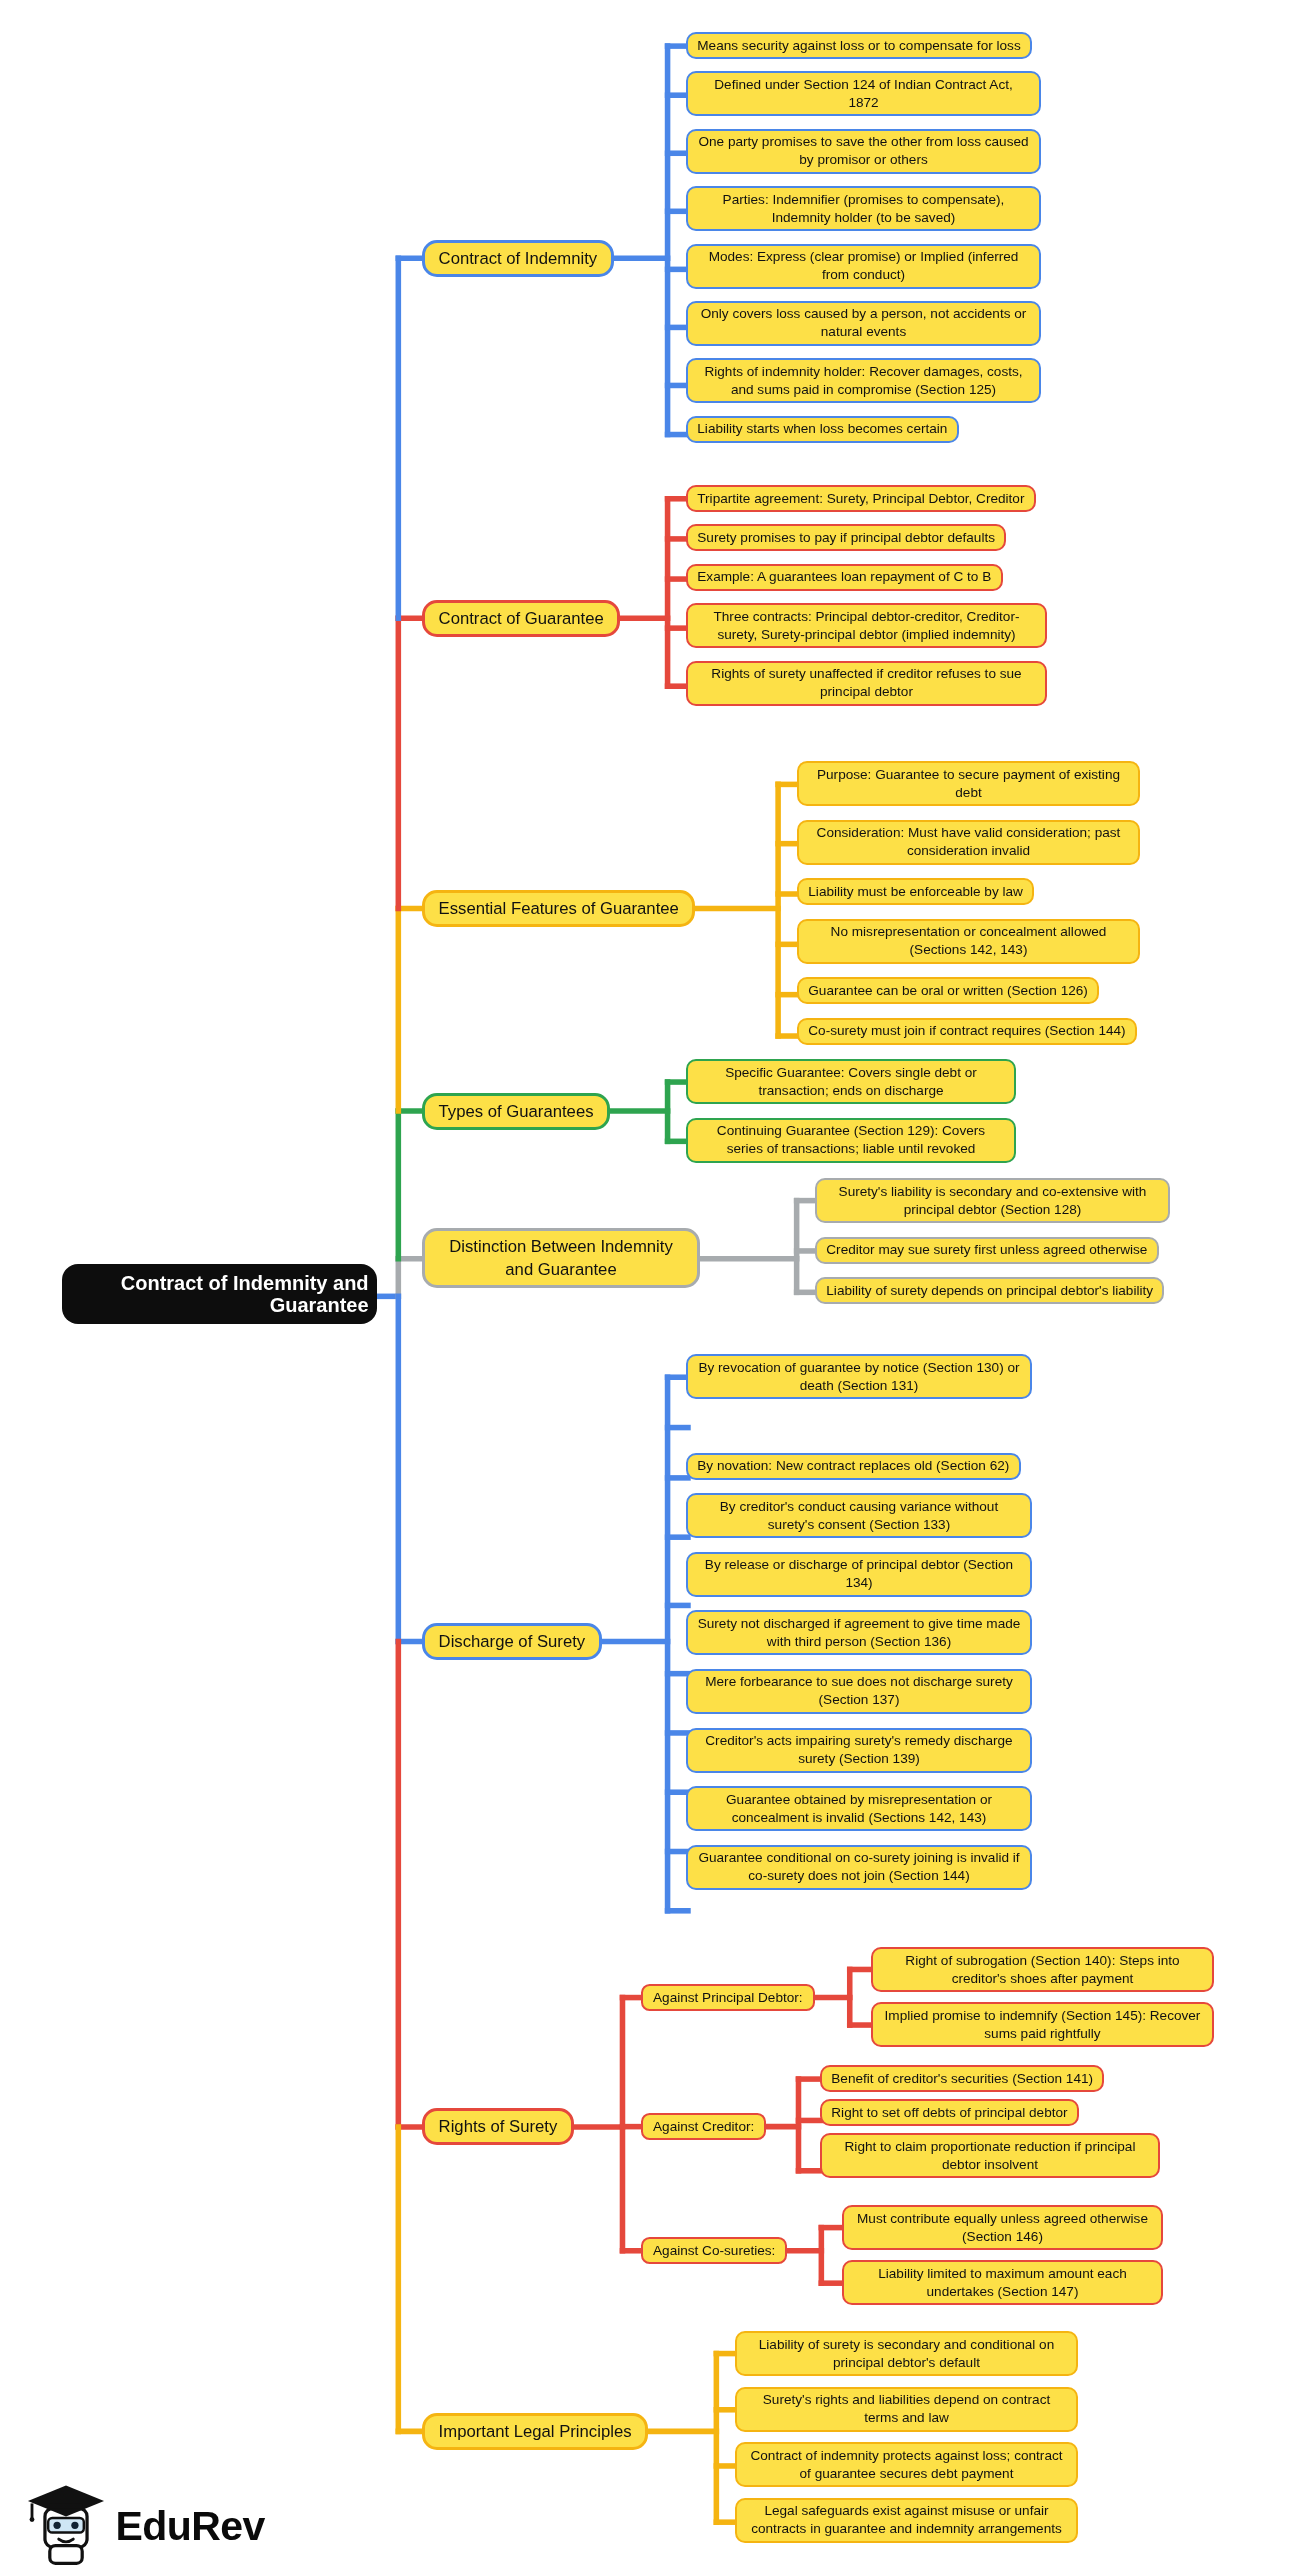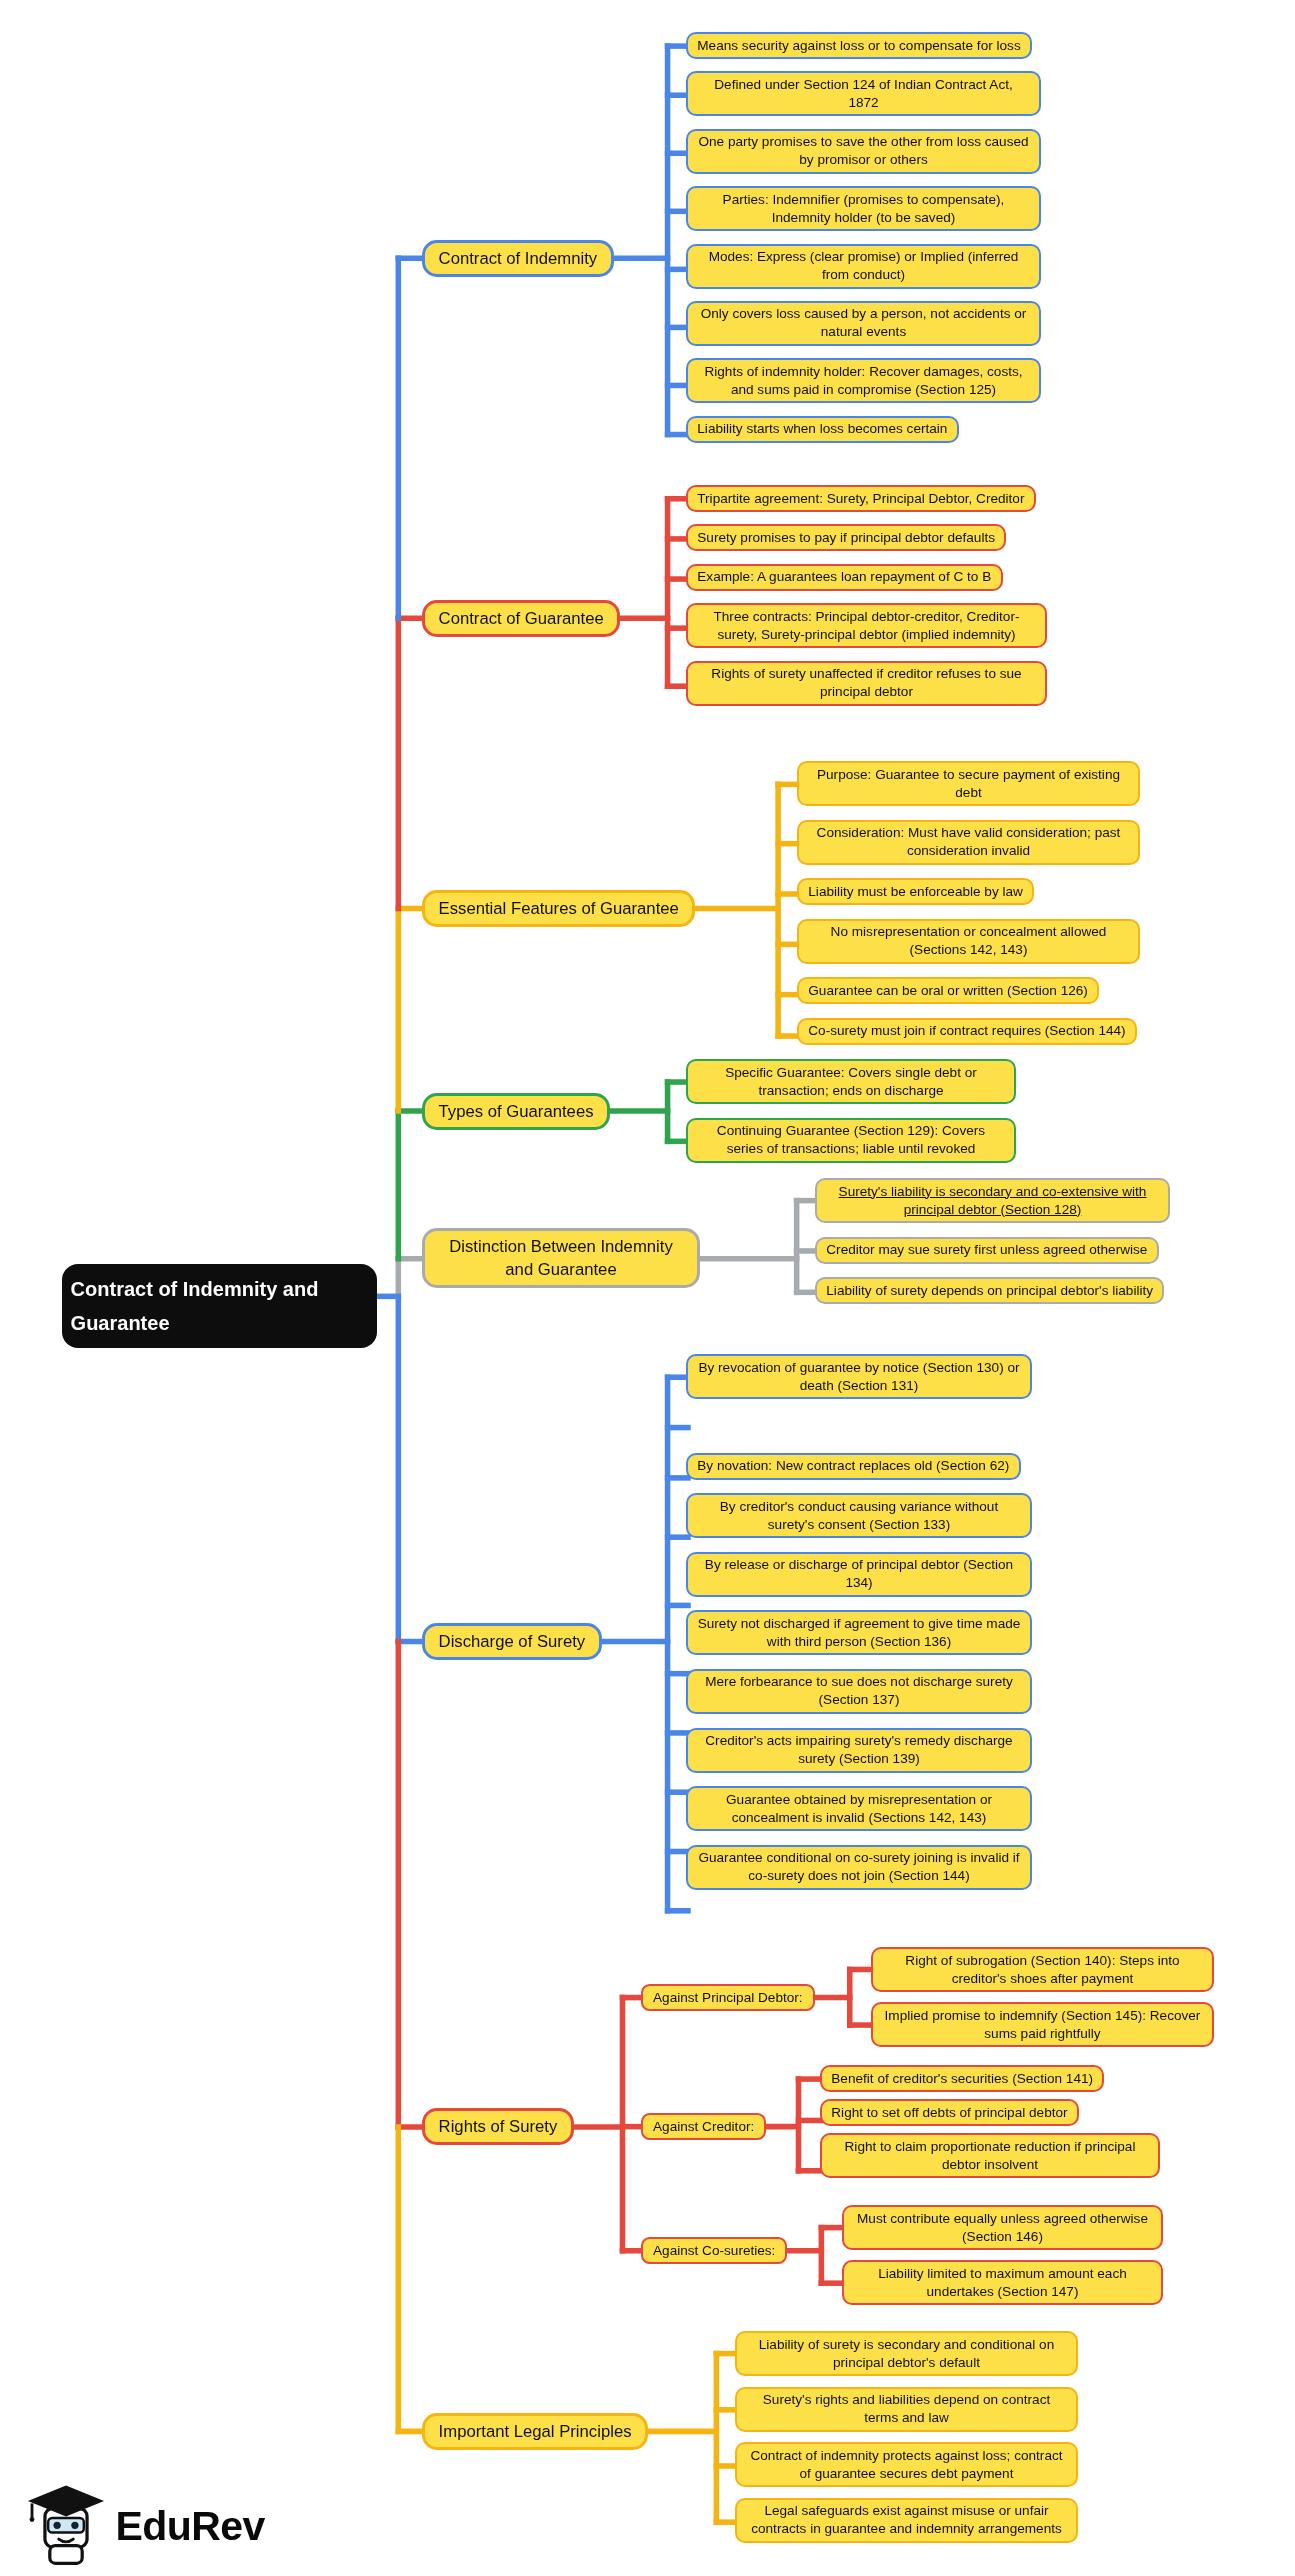--- a/index.html
+++ b/index.html
@@ -9,21 +9,21 @@
     background:#ffffff;
     font-family:"Liberation Sans", sans-serif;
     color:#111111;
     overflow:hidden;
   }
   #wires{position:absolute;left:0;top:0;width:1295px;height:2576px;pointer-events:none;}
   .node{background:#fde047;box-sizing:border-box;}
   .root{
     position:absolute;left:62px;top:1264px;width:298px;
     background:#0d0d0d;color:#ffffff;
-    font-size:20px;font-weight:bold;line-height:34px;text-align:left;
+    font-size:20px;font-weight:bold;line-height:22px;text-align:right;
     padding:8px 8.6px;border-radius:16px;z-index:2;
   }
   .branch-label{
     position:absolute;left:422px;
     width:max-content;max-width:278px;
     border:3.1px solid #888;border-radius:15px;
     font-size:16.7px;line-height:23.5px;text-align:center;
     padding:3.7px 13.6px;z-index:2;
   }
   .leaves{
@@ -185,21 +185,21 @@
     <div class="branch-label node" style="top: 1093px; border-color: rgb(46, 164, 79);">Types of Guarantees</div>
     <div class="leaves" style="left:686px;top:1059px;gap:13.6px;--mw:330px">
       <div class="leaf node" style="border-color: rgb(46, 164, 79);">Specific Guarantee: Covers single debt or transaction; ends on discharge</div>
       <div class="leaf node" style="border-color: rgb(46, 164, 79);">Continuing Guarantee (Section 129): Covers series of transactions; liable until revoked</div>
     </div>
   </section>
 
   <section>
     <div class="branch-label node" style="top: 1228px; border-color: rgb(167, 171, 174);">Distinction Between Indemnity and Guarantee</div>
     <div class="leaves" style="left:815px;top:1178px;gap:13.6px;--mw:355px">
-      <div class="leaf node" style="border-color: rgb(167, 171, 174); text-decoration: underline;">Surety's liability is secondary and co-extensive with principal debtor (Section 128)</div>
+      <div class="leaf node" style="border-color: rgb(167, 171, 174);">Surety's liability is secondary and co-extensive with principal debtor (Section 128)</div>
       <div class="leaf node" style="border-color: rgb(167, 171, 174);">Creditor may sue surety first unless agreed otherwise</div>
       <div class="leaf node" style="border-color: rgb(167, 171, 174);">Liability of surety depends on principal debtor's liability</div>
     </div>
   </section>
 
   <section>
     <div class="branch-label node" style="top: 1623px; border-color: rgb(74, 134, 232);">Discharge of Surety</div>
     <div class="leaves" style="left:686px;top:1354px;gap:13.6px;--mw:346px">
       <div class="leaf node" style="border-color: rgb(74, 134, 232);">By revocation of guarantee by notice (Section 130) or death (Section 131)</div>
       <div class="leaf node" style="border-color: rgb(74, 134, 232); margin-top: 40px;">By novation: New contract replaces old (Section 62)</div>

